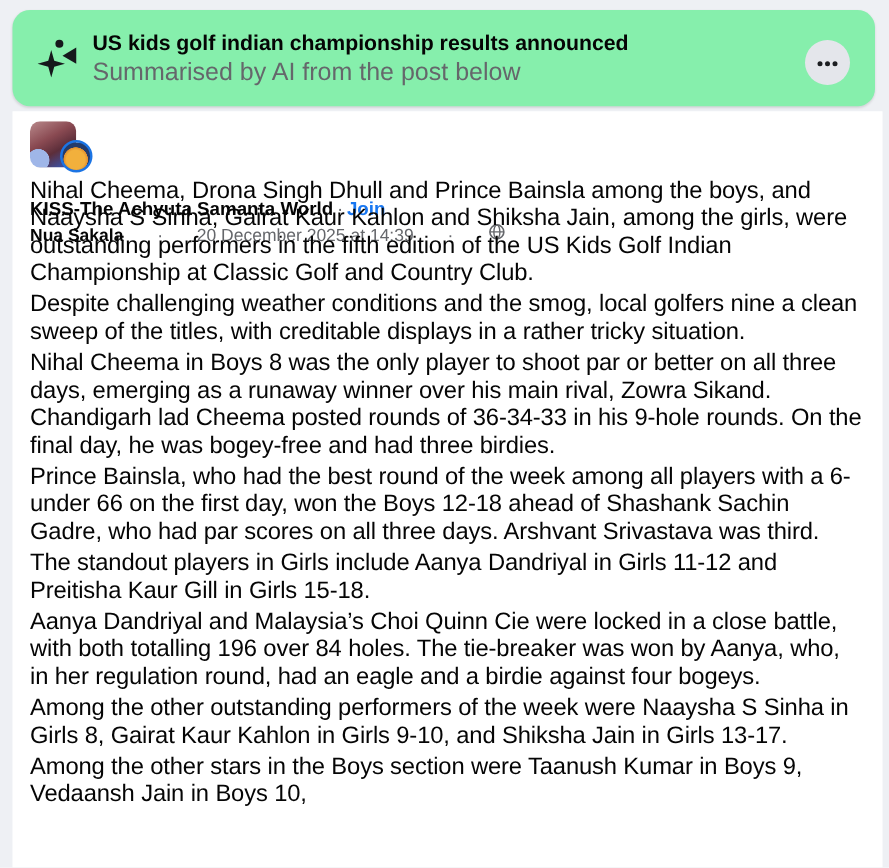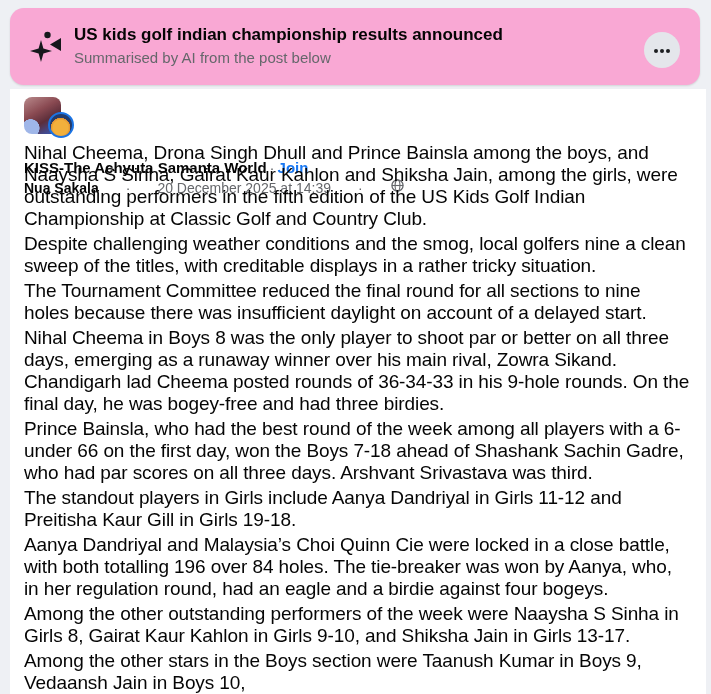--- a/index.html
+++ b/index.html
@@ -7,37 +7,37 @@
     width: 711px; height: 694px;
     overflow: hidden;
     background: #eef0f4;
     font-family: "Liberation Sans", "DejaVu Sans", sans-serif;
     color: #050505;
   }
 
   
   .summary-card {
     margin: 8px 11px 4px 10px;
-    background: #f9a8d4;
+    background: #86efac;
     border-radius: 14px;
     box-shadow: 0 1px 2px rgba(0,0,0,0.12);
     padding: 14px 20px 16px 20px;
     display: flex;
     align-items: center;
     gap: 12px;
     height: 77px;
   }
   .ai-icon { width: 32px; height: 32px; flex: 0 0 auto; }
   .summary-text { flex: 1 1 auto; min-width: 0; }
   .summary-title {
     font-size: 17px; font-weight: 700; line-height: 24px;
     color: #050505; white-space: nowrap; overflow: hidden;
   }
   .summary-subtitle {
-    font-size: 15px; line-height: 22px; color: #65676b;
+    font-size: 20px; line-height: 22px; color: #65676b;
   }
   .more-btn {
     flex: 0 0 auto;
     width: 36px; height: 36px;
     border: none; border-radius: 50%;
     background: #e4e6eb;
     display: flex; align-items: center; justify-content: center;
     cursor: pointer; margin-top: 8px;
   }
 
@@ -132,21 +132,20 @@
             <line x1="1" y1="7" x2="13" y2="7" stroke="#65676b" stroke-width="1.2"></line>
           </svg>
         </span>
       </div>
     </div>
   </div>
 
   <div class="post-body">
     <p>Nihal Cheema, Drona Singh Dhull and Prince Bainsla among the boys, and Naaysha S Sinha, Gairat Kaur Kahlon and Shiksha Jain, among the girls, were outstanding performers in the fifth edition of the US Kids Golf Indian Championship at Classic Golf and Country Club.</p>
     <p>Despite challenging weather conditions and the smog, local golfers nine a clean sweep of the titles, with creditable displays in a rather tricky situation.</p>
-    <p>The Tournament Committee reduced the final round for all sections to nine holes because there was insufficient daylight on account of a delayed start.</p>
     <p>Nihal Cheema in Boys 8 was the only player to shoot par or better on all three days, emerging as a runaway winner over his main rival, Zowra Sikand. Chandigarh lad Cheema posted rounds of 36-34-33 in his 9-hole rounds. On the final day, he was bogey-free and had three birdies.</p>
-    <p>Prince Bainsla, who had the best round of the week among all players with a 6-under 66 on the first day, won the Boys 7-18 ahead of Shashank Sachin Gadre, who had par scores on all three days. Arshvant Srivastava was third.</p>
-    <p>The standout players in Girls include Aanya Dandriyal in Girls 11-12 and Preitisha Kaur Gill in Girls 19-18.</p>
+    <p>Prince Bainsla, who had the best round of the week among all players with a 6-under 66 on the first day, won the Boys 12-18 ahead of Shashank Sachin Gadre, who had par scores on all three days. Arshvant Srivastava was third.</p>
+    <p>The standout players in Girls include Aanya Dandriyal in Girls 11-12 and Preitisha Kaur Gill in Girls 15-18.</p>
     <p>Aanya Dandriyal and Malaysia’s Choi Quinn Cie were locked in a close battle, with both totalling 196 over 84 holes. The tie-breaker was won by Aanya, who, in her regulation round, had an eagle and a birdie against four bogeys.</p>
     <p>Among the other outstanding performers of the week were Naaysha S Sinha in Girls 8, Gairat Kaur Kahlon in Girls 9-10, and Shiksha Jain in Girls 13-17.</p>
     <p>Among the other stars in the Boys section were Taanush Kumar in Boys 9, Vedaansh Jain in Boys 10,</p>
   </div>
 </div>
 
 </body></html>

